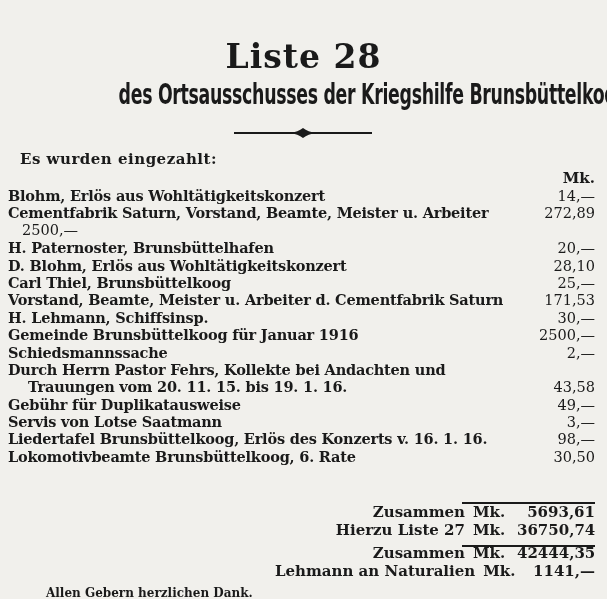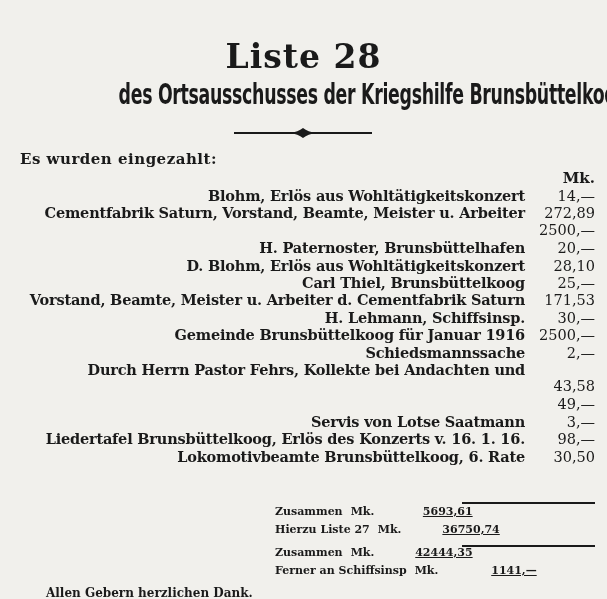--- a/index.html
+++ b/index.html
@@ -32,36 +32,36 @@
     position: absolute; left: 0; width: 607px; top: 113px;
     text-align: left; font-weight: bold; font-size: 15px; line-height: 18px;
     font-family: "DejaVu Serif", serif; letter-spacing: 0.5px; padding-left: 20px;
   }
   .unit-head {
     position: absolute; right: 12px; top: 132px;
     font-weight: bold; font-size: 15px; line-height: 18px;
   }
   .rows { position: absolute; left: 8px; top: 150px; width: 587px; }
   .row {
-    display: flex; justify-content: flex-end; align-items: baseline;
+    display: flex; justify-content: space-between; align-items: baseline;
     height: 17.4px; font-size: 14.5px; line-height: 17.4px;
     white-space: nowrap;
   }
   .row .label { font-weight: bold; letter-spacing: -0.2px; }
   .row .amount { font-weight: normal; text-align: right; min-width: 70px; }
   .row.cont .label { padding-left: 20px; }
   .totals { position: absolute; right: 12px; top: 466px; width: 320px; }
   .trow {
-    display: flex; justify-content: flex-start; align-items: baseline;
-    height: 18px; font-size: 11px; line-height: 18px; font-weight: bold;
+    display: flex; justify-content: flex-end; align-items: baseline;
+    height: 18px; font-size: 15px; line-height: 18px; font-weight: bold;
     white-space: nowrap;
   }
   .trow .tlabel { margin-right: 8px; }
   .trow .tunit { width: 44px; }
-  .trow .tval { width: 78px; text-align: right; text-decoration: underline; }
+  .trow .tval { width: 78px; text-align: right; }
   .rule {
     position: absolute; right: 12px; width: 133px; height: 2px; background: #1a1a1a;
   }
   .footer { position: absolute; left: 46px; top: 547px; }
   .footer div { font-weight: bold; font-size: 12px; line-height: 18px; white-space: nowrap; }
 </style>
 </head>
 <body>
 
 <div class="page">
@@ -114,23 +114,25 @@
       </div>
     <div class="row">
         <span class="label">Schiedsmannssache</span>
         <span class="amount">2,—</span>
       </div>
     <div class="row">
         <span class="label">Durch Herrn Pastor Fehrs, Kollekte bei Andachten und</span>
         <span class="amount"></span>
       </div>
     <div class="row cont">
+        <span class="label">Trauungen vom 20. 11. 15. bis 19. 1. 16.</span>
         <span class="amount">43,58</span>
       </div>
     <div class="row">
+        <span class="label">Gebühr für Duplikatausweise</span>
         <span class="amount">49,—</span>
       </div>
     <div class="row">
         <span class="label">Servis von Lotse Saatmann</span>
         <span class="amount">3,—</span>
       </div>
     <div class="row">
         <span class="label">Liedertafel Brunsbüttelkoog, Erlös des Konzerts v. 16. 1. 16.</span>
         <span class="amount">98,—</span>
       </div>
@@ -153,21 +155,21 @@
         <span class="tlabel">Hierzu Liste 27</span>
         <span class="tunit">Mk.</span>
         <span class="tval">36750,74</span>
       </div>
     <div class="trow" style="margin-top:5px;">
         <span class="tlabel">Zusammen</span>
         <span class="tunit">Mk.</span>
         <span class="tval">42444,35</span>
       </div>
     <div class="trow">
-        <span class="tlabel">Ferner an Schiffsinsp</span>
+        <span class="tlabel">Lehmann an Naturalien</span>
         <span class="tunit">Mk.</span>
         <span class="tval">1141,—</span>
       </div>
   </div>
 
   <div class="footer">
     <div>Allen Gebern herzlichen Dank.</div>
   </div>
 </div>
 

